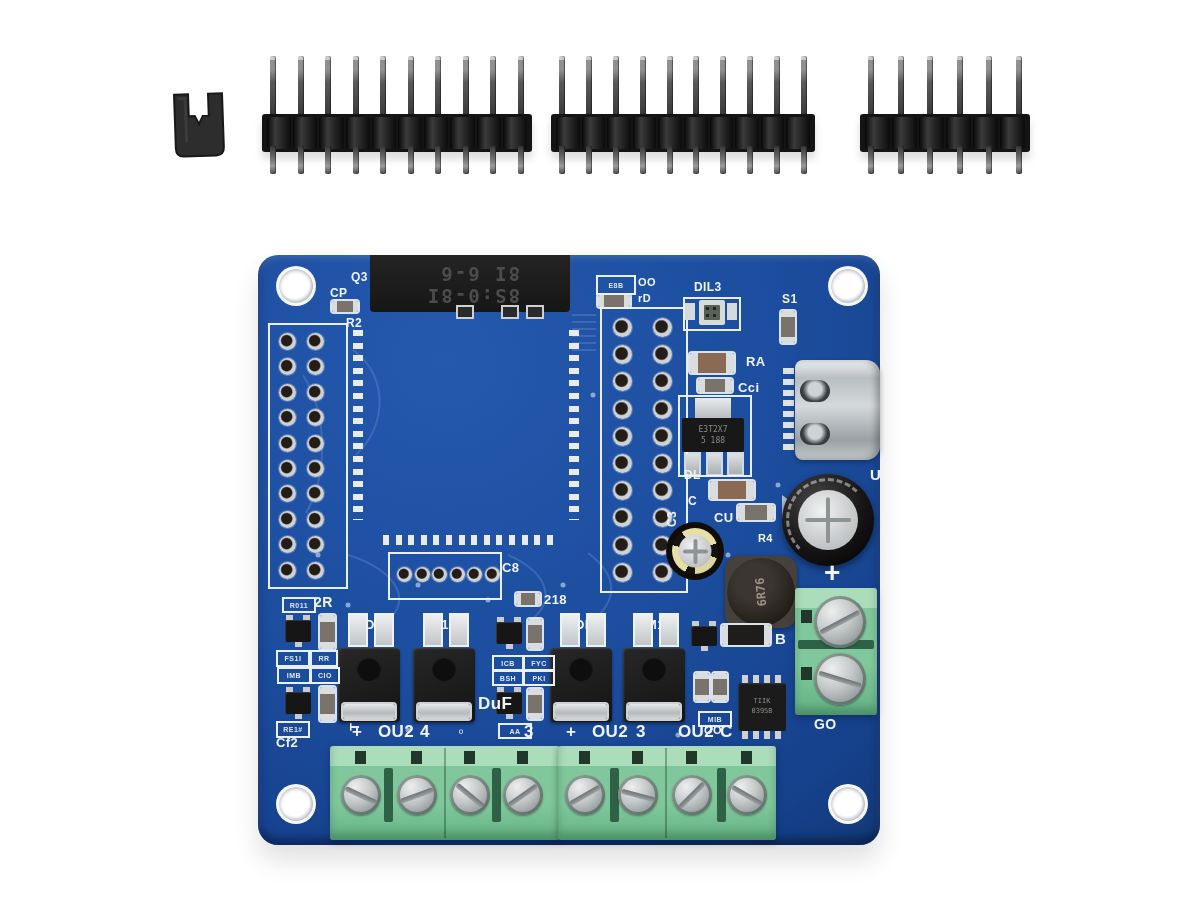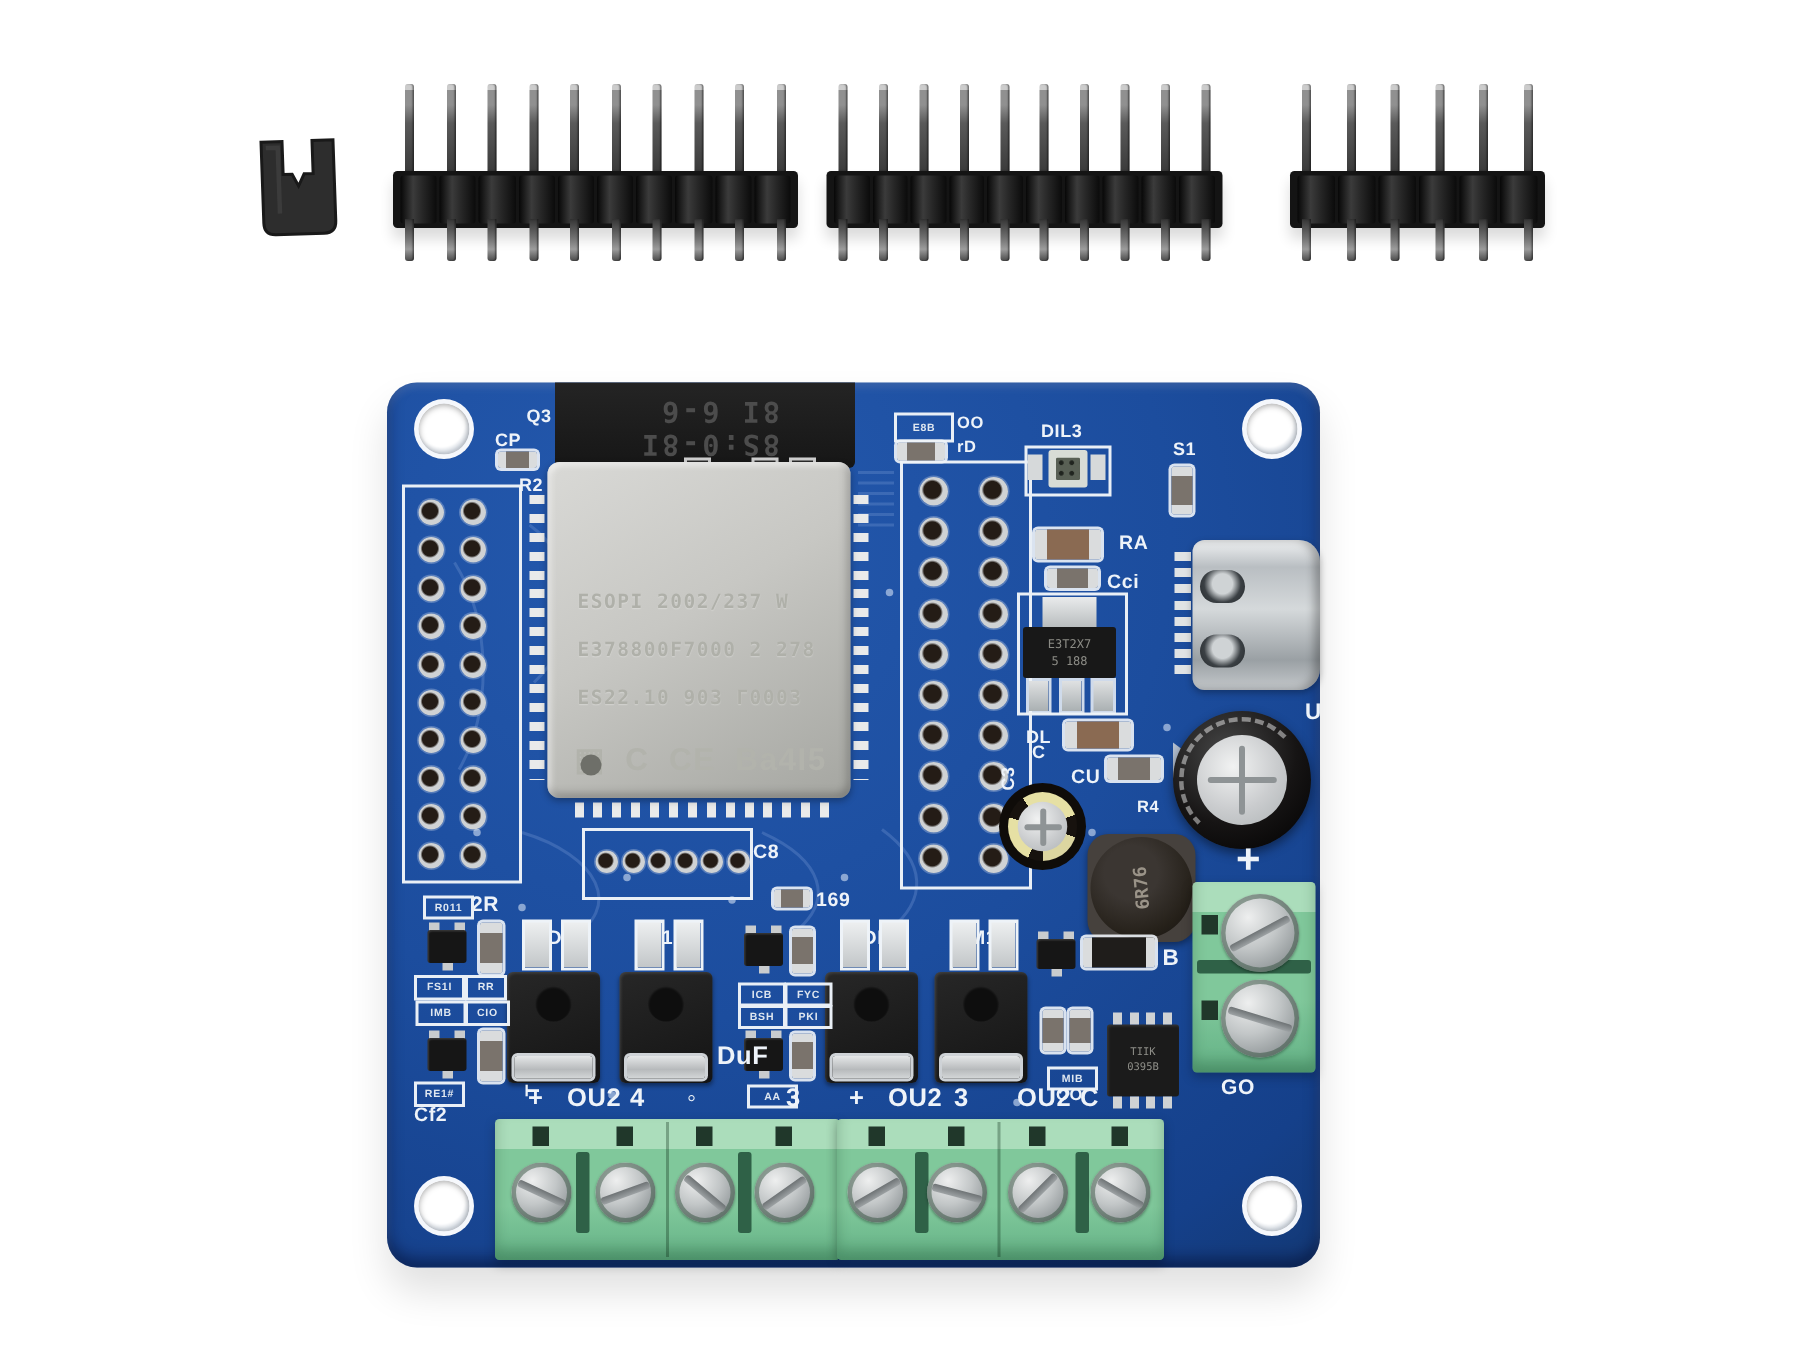--- a/index.html
+++ b/index.html
@@ -276,32 +276,20 @@
 
     <div class="module-antenna">
       <div class="ant-text">8S:0-8I 8I 6-6</div>
     </div>
     <div class="modpad" style="left:198px;top:50px"></div>
     <div class="modpad" style="left:243px;top:50px"></div>
     <div class="modpad" style="left:268px;top:50px"></div>
     <div class="cast-v" style="left:95px;top:75px;height:190px"></div>
     <div class="cast-v" style="left:311px;top:75px;height:190px"></div>
     <div class="cast-h" style="left:125px;top:280px;width:170px"></div>
-    <div class="module-shield">
-      <div class="shield-line" style="top:86px">ESOPI 2002/237 W</div>
-      <div class="shield-line" style="top:118px">E378800F7000 2 278</div>
-      <div class="shield-line" style="top:150px">ES22.10 903 Г0003</div>
-      <div class="shield-cert">
-        <span>▦</span>
-        <span>C</span>
-        <span>CE</span>
-        <span>Ba4I5</span>
-      </div>
-      <div class="shield-dot"></div>
-    </div>
 
     <div class="hole-grid" style="left:10px;top:68px;width:76px;height:262px">
         <div class="thole" style="left: 9px; top: 8px; width: 17px; height: 17px;"></div>
         <div class="thole" style="left: 37px; top: 8px; width: 17px; height: 17px;"></div>
         <div class="thole" style="left: 9px; top: 33.4px; width: 17px; height: 17px;"></div>
         <div class="thole" style="left: 37px; top: 33.4px; width: 17px; height: 17px;"></div>
         <div class="thole" style="left: 9px; top: 58.8px; width: 17px; height: 17px;"></div>
         <div class="thole" style="left: 37px; top: 58.8px; width: 17px; height: 17px;"></div>
         <div class="thole" style="left: 9px; top: 84.2px; width: 17px; height: 17px;"></div>
         <div class="thole" style="left: 37px; top: 84.2px; width: 17px; height: 17px;"></div>
@@ -386,21 +374,21 @@
     <div class="reg-leg" style="left:450px"></div>
     <div class="reg-leg" style="left:471px"></div>
 
     <div class="usb-pins"></div>
     <div class="usb-body">
       <div class="usb-oval" style="left:5px;top:20px"></div>
       <div class="usb-oval" style="left:5px;top:63px"></div>
     </div>
     <div class="lbl" style="left:612px;top:212px;font-size:15px">U</div>
 
-    <div class="lbl" style="left:426px;top:230px;font-size:12px">DL</div>
+    <div class="lbl" style="left:426px;top:214px;font-size:12px">DL</div>
     <div class="lbl" style="left:430px;top:240px;font-size:12px">C</div>
     <div class="res-h res-brown" style="left:452px;top:226px;width:44px;height:18px"></div>
     <div class="lbl" style="left:456px;top:256px;font-size:13px">CU</div>
     <div class="res-h" style="left:480px;top:250px;width:36px;height:15px"></div>
     <div class="lbl" style="left:500px;top:278px;font-size:11px">R4</div>
     <div class="lbl vert" style="left:408px;top:272px;font-size:12px">C3</div>
 
     <div class="ecap cap-small" style="left:408px;top:267px">
         <div class="cap-face">
           <div class="cap-slot"></div>
@@ -432,21 +420,21 @@
       <div class="screw" style="left:19px;top:65px;width:52px;height:52px">
           <div class="screw-face">
             <div class="screw-slot" style="transform: rotate(17deg);"></div>
           </div>
         </div>
     </div>
     <div class="lbl" style="left:556px;top:462px;font-size:14px">GO</div>
 
     <div class="lbl" style="left:56px;top:340px;font-size:14px">2R</div>
     <div class="res-h" style="left:258px;top:338px;width:24px;height:12px"></div>
-    <div class="lbl" style="left:286px;top:338px;font-size:13px">169</div>
+    <div class="lbl" style="left:286px;top:338px;font-size:13px">218</div>
     <div class="lbl" style="left:107px;top:363px;font-size:13px">DIS</div>
     <div class="lbl" style="left:172px;top:363px;font-size:13px">M1</div>
     <div class="lbl" style="left:317px;top:363px;font-size:13px">DI1</div>
     <div class="lbl" style="left:388px;top:363px;font-size:13px">M1</div>
 
     <div class="mpad" style="left:92px;top:360px"></div>
     <div class="mpad" style="left:118px;top:360px"></div>
     <div class="mpad" style="left:167px;top:360px"></div>
     <div class="mpad" style="left:193px;top:360px"></div>
     <div class="mpad" style="left:304px;top:360px"></div>

